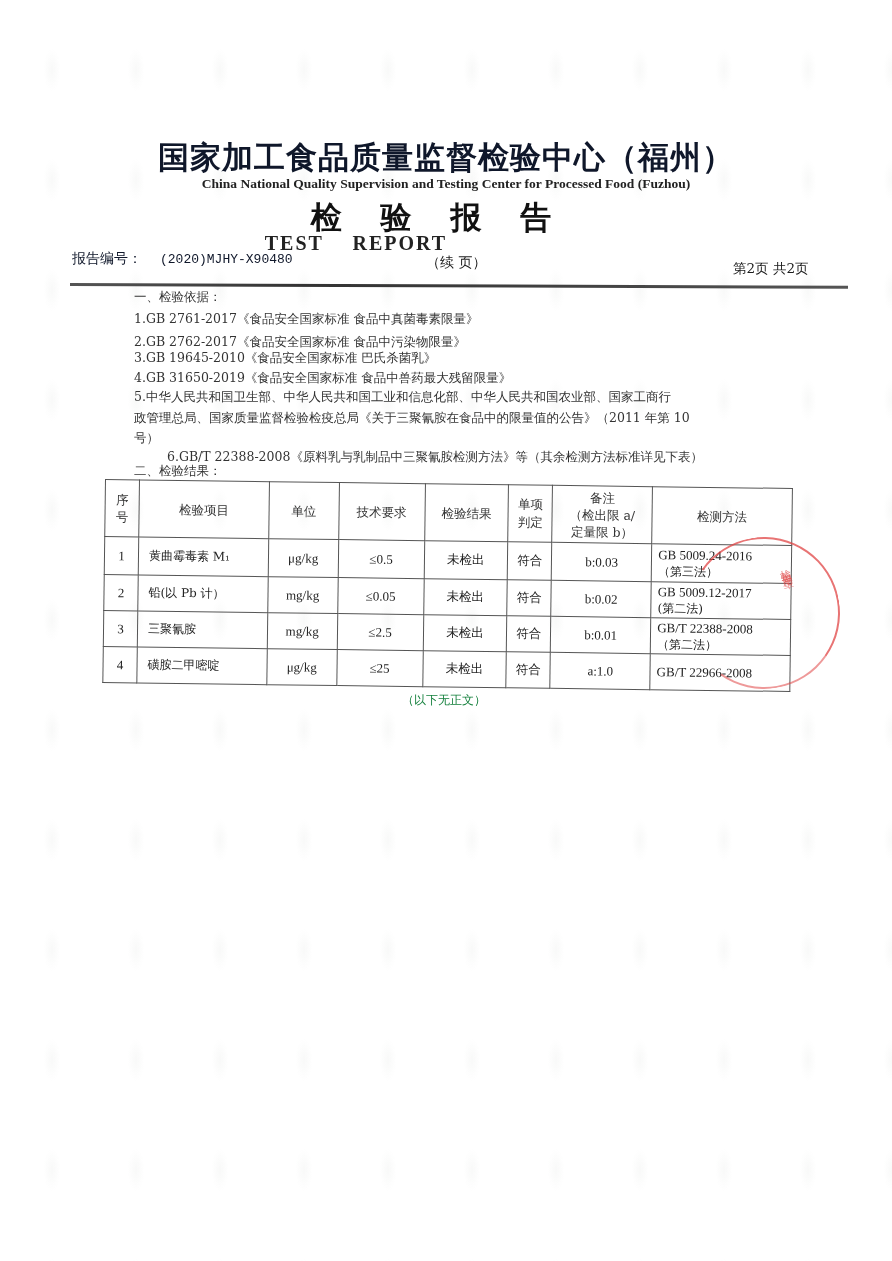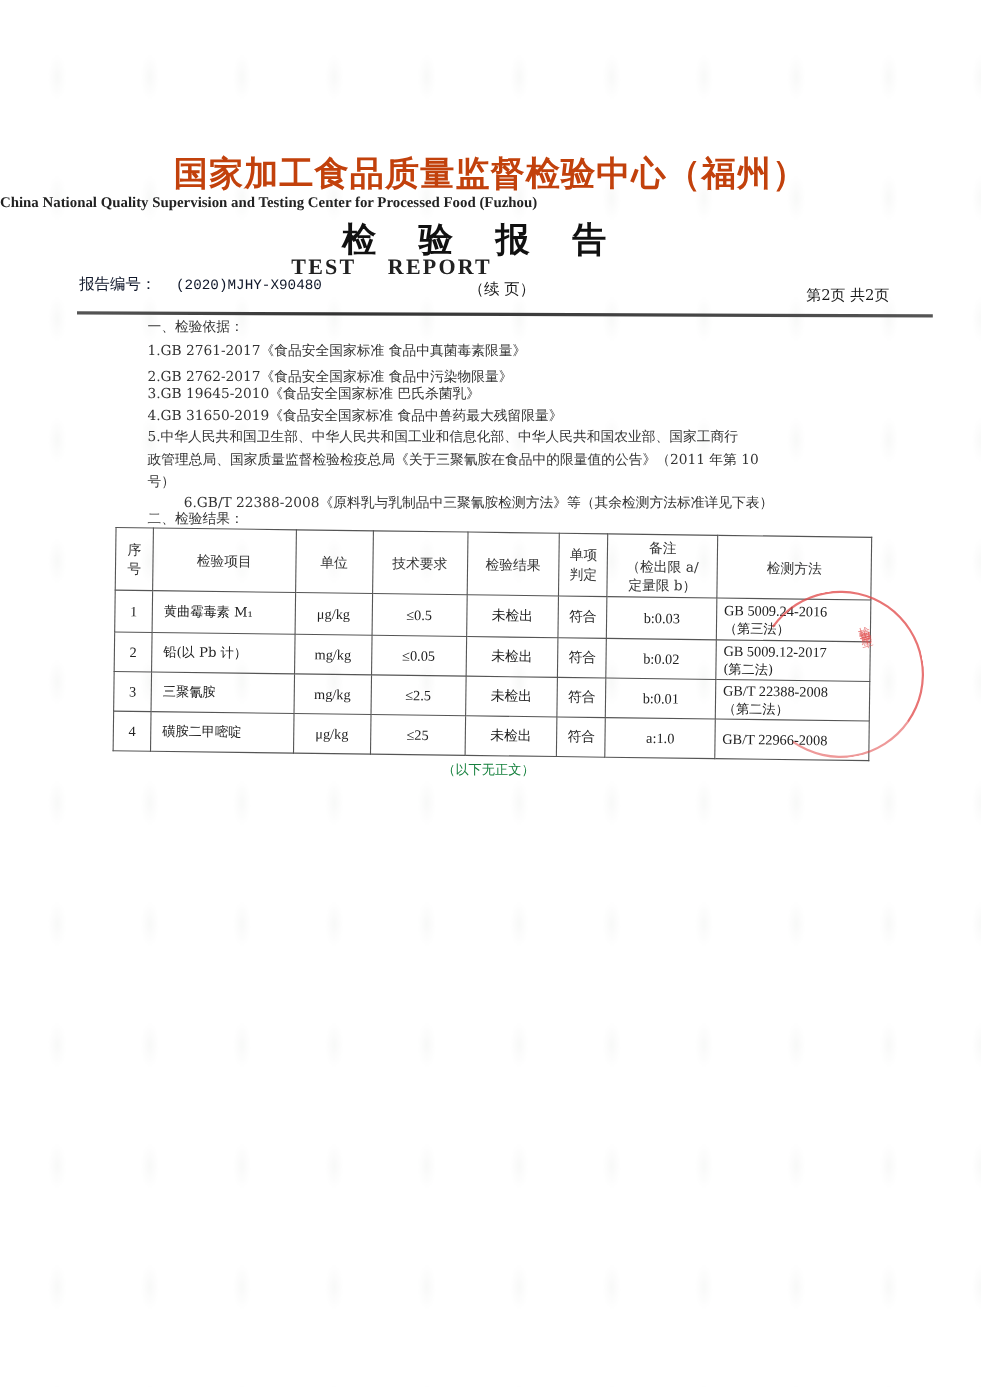--- a/index.html
+++ b/index.html
@@ -11,24 +11,24 @@
     .watermark {
       position: absolute; left: 0; top: 0; width: 892px; height: 1261px;
       pointer-events: none;
       background-image: radial-gradient(ellipse 12px 30px at 50% 50%, rgba(200,205,200,0.12) 0%, rgba(200,205,200,0.0) 70%);
       background-size: 84px 110px;
       background-position: 10px 15px;
     }
     .title-cn {
       left: 0; width: 892px; top: 137px; text-align: center;
       font-size: 31px; font-weight: bold; letter-spacing: 1px;
-      font-family: "DejaVu Serif", serif; color: #c2410c;
+      font-family: "DejaVu Serif", serif; color: #0f172a;
     }
     .title-en {
-      left: 0; width: 892px; top: 176px; 
+      left: 0; width: 892px; top: 176px; text-align: center;
       font-size: 13.5px; font-weight: bold; font-family: "Liberation Serif", serif; color: #222;
     }
     .report-cn {
       left: 0; width: 876px; top: 197px; text-align: center;
       font-size: 31px; font-weight: bold; letter-spacing: 14px; color: #111;
     }
     .report-en {
       left: 0; width: 712px; top: 232px; text-align: center;
       font-size: 20px; font-weight: bold; letter-spacing: 2px;
       font-family: "Liberation Serif", serif; color: #222;

